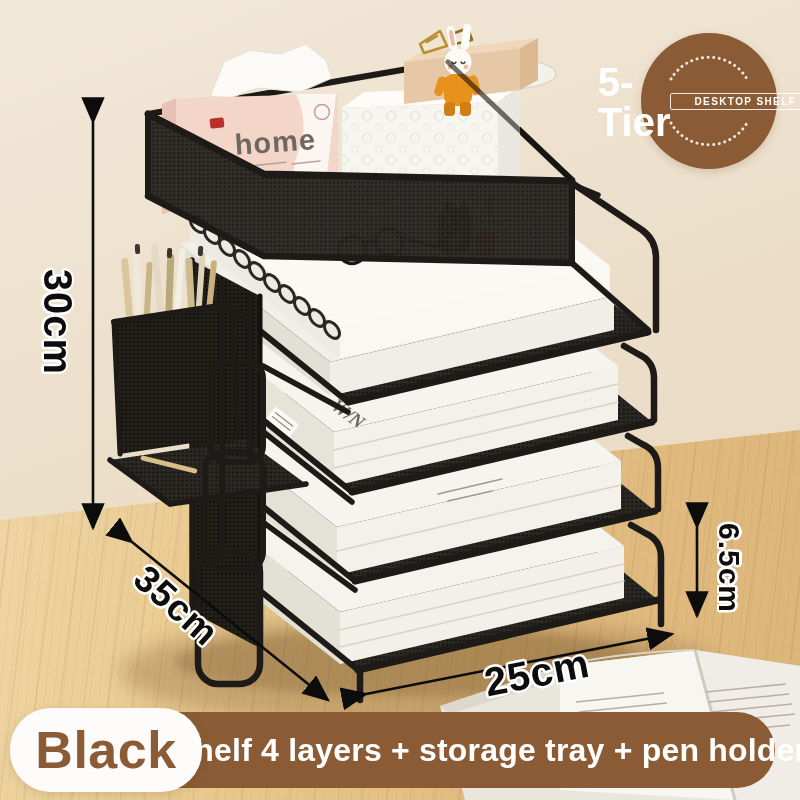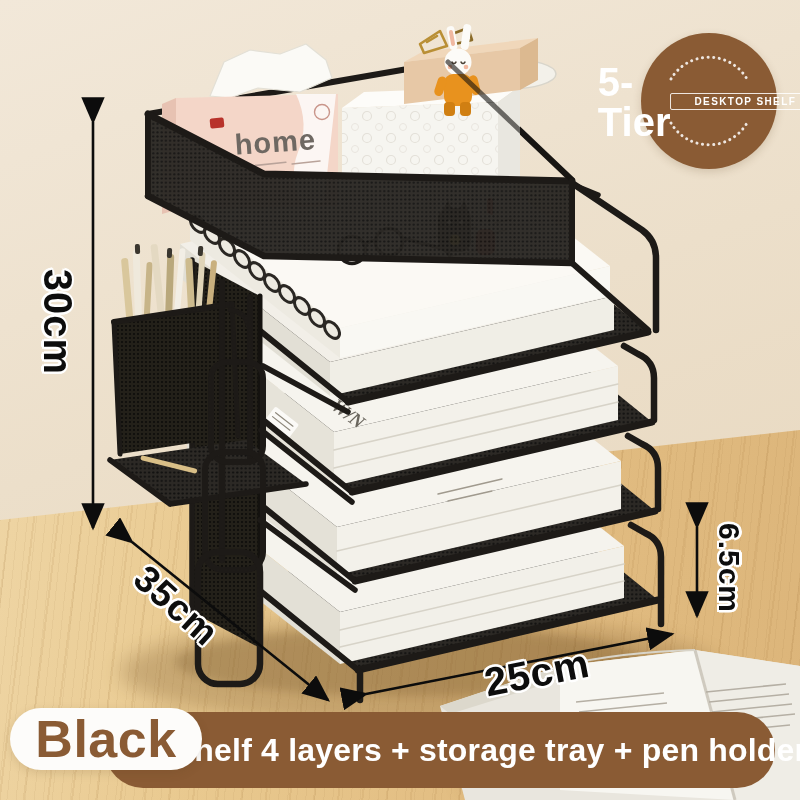--- a/index.html
+++ b/index.html
@@ -42,21 +42,21 @@
     border:1px solid rgba(255,255,255,.85);padding:2px 23px;border-radius:2px;white-space:nowrap;
   }
   
   #banner{
     position:absolute;left:105px;top:712px;width:670px;height:76px;border-radius:38px;
     background:#8a5b34;display:flex;align-items:center;justify-content:center;
     padding-left:100px;box-sizing:border-box;
   }
   #banner-text{color:#fff;font-size:32px;font-weight:600;letter-spacing:.2px;white-space:nowrap;}
   #color-pill{
-    position:absolute;left:10px;top:708px;width:192px;height:62px;border-radius:41px;
+    position:absolute;left:10px;top:708px;width:192px;height:84px;border-radius:41px;
     background:#fdfcfa;display:flex;align-items:center;justify-content:center;
     box-shadow:0 3px 10px rgba(90,60,25,.15);
   }
   #color-pill span{color:#8a5b34;font-size:52px;font-weight:700;letter-spacing:.5px;}
 </style>
 </head>
 <body>
 
 <div id="stage">
 

